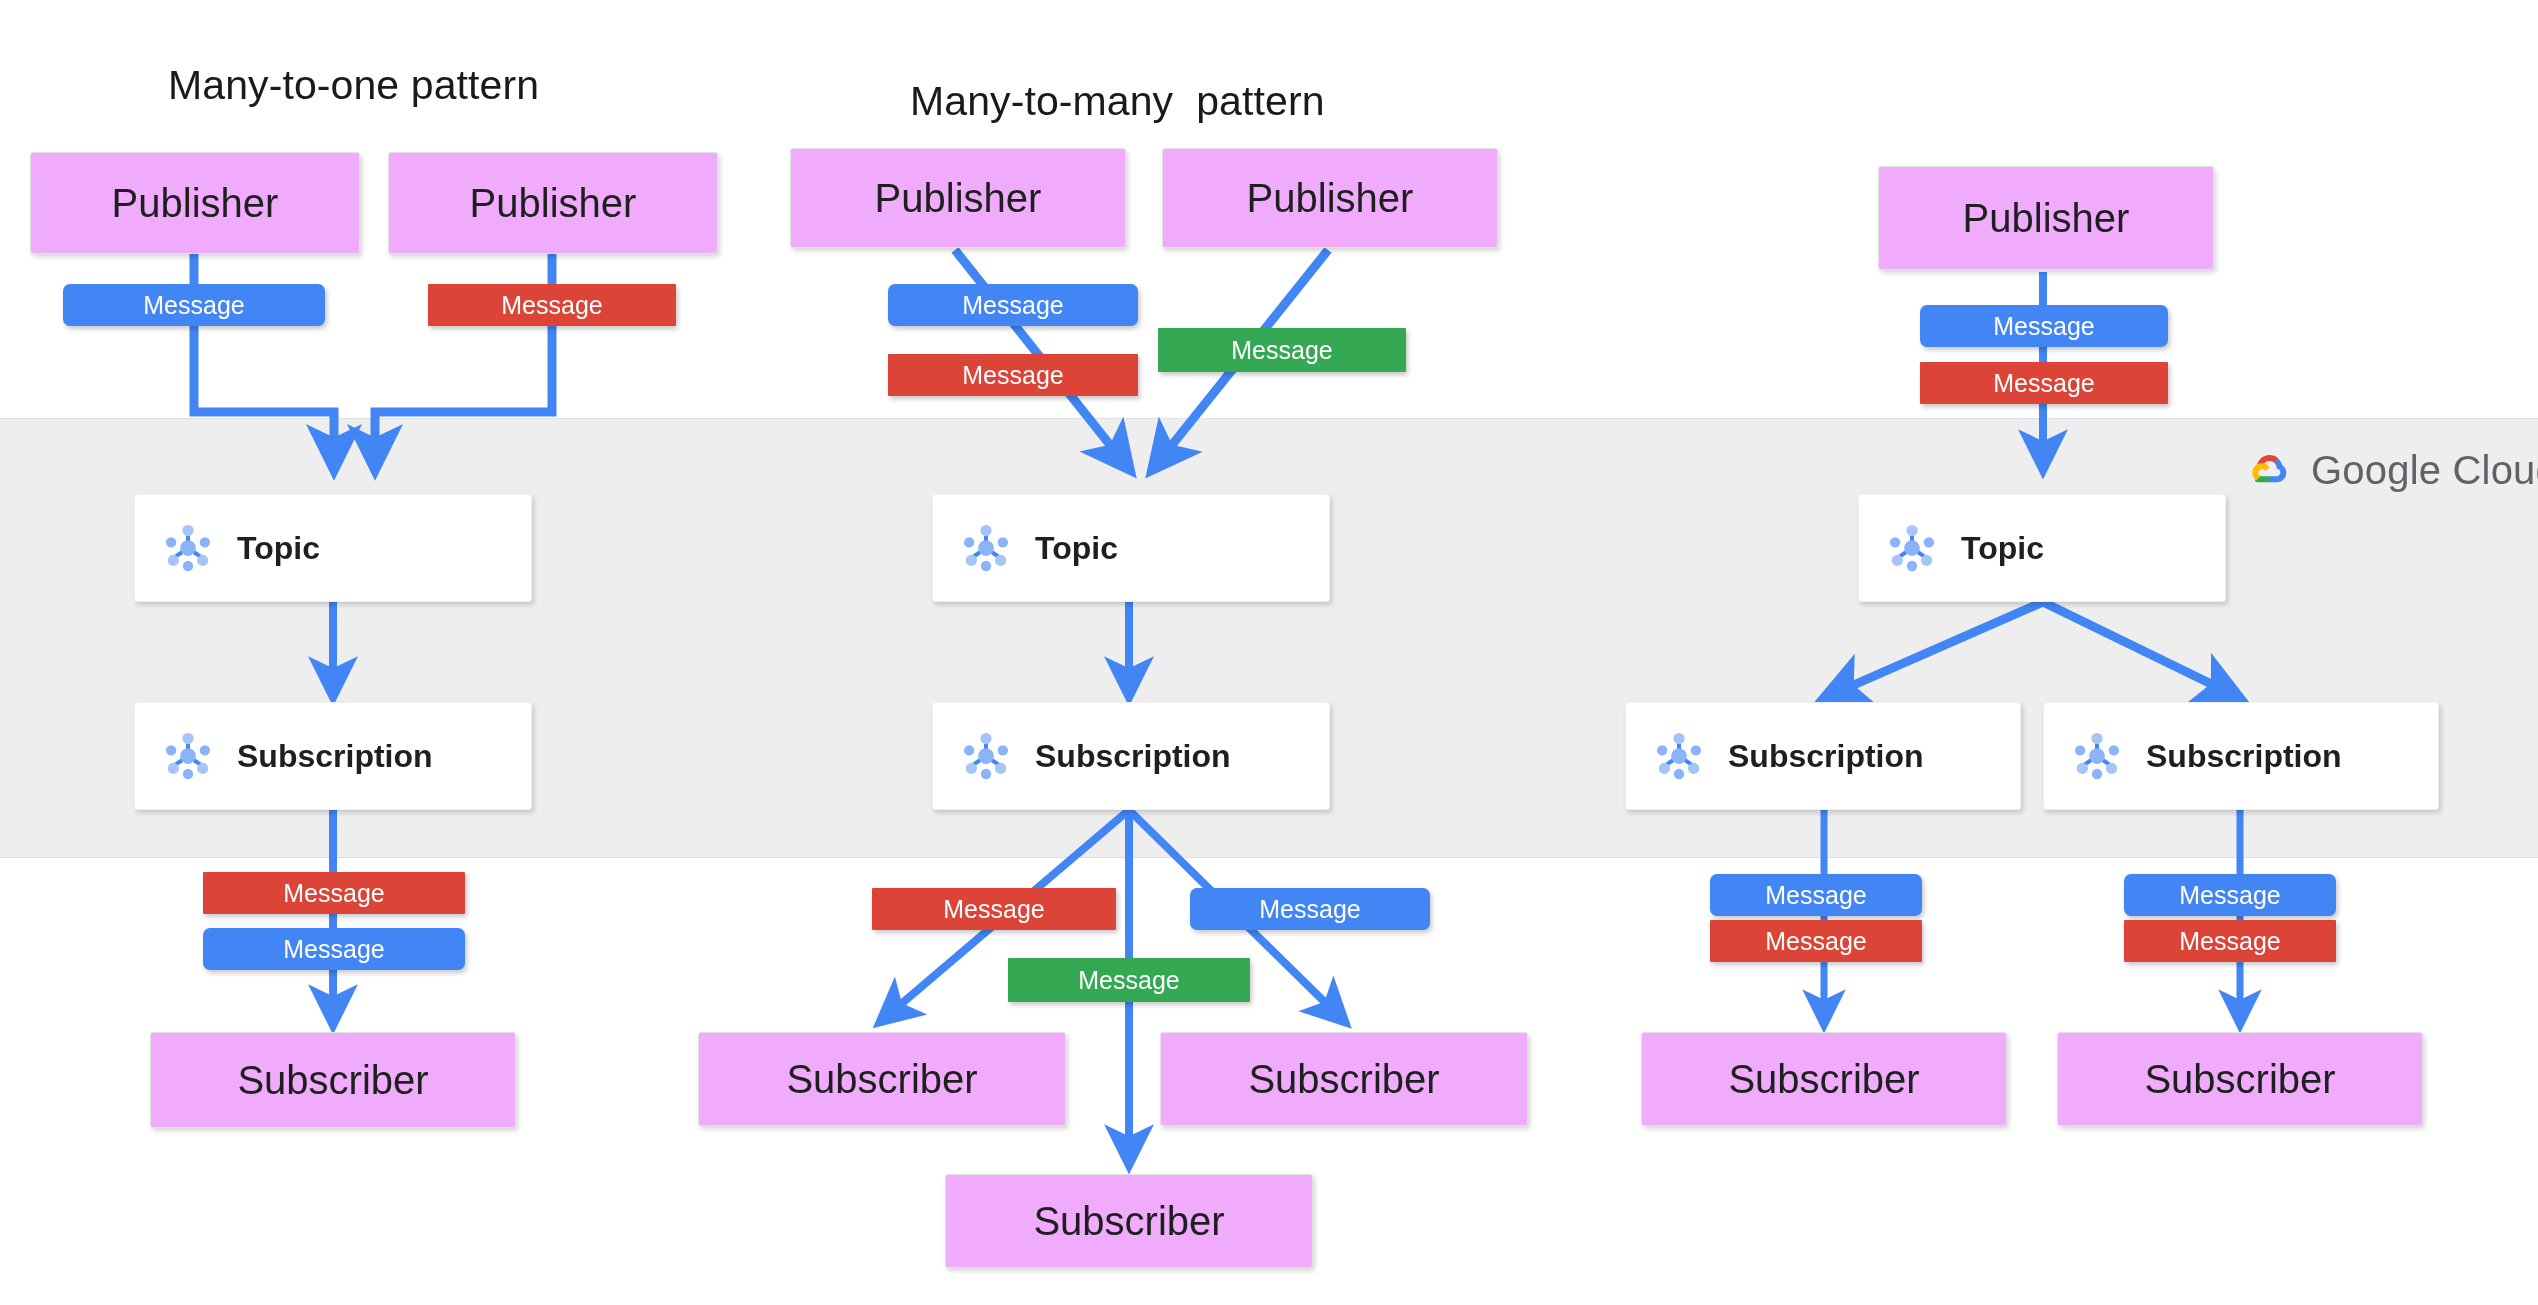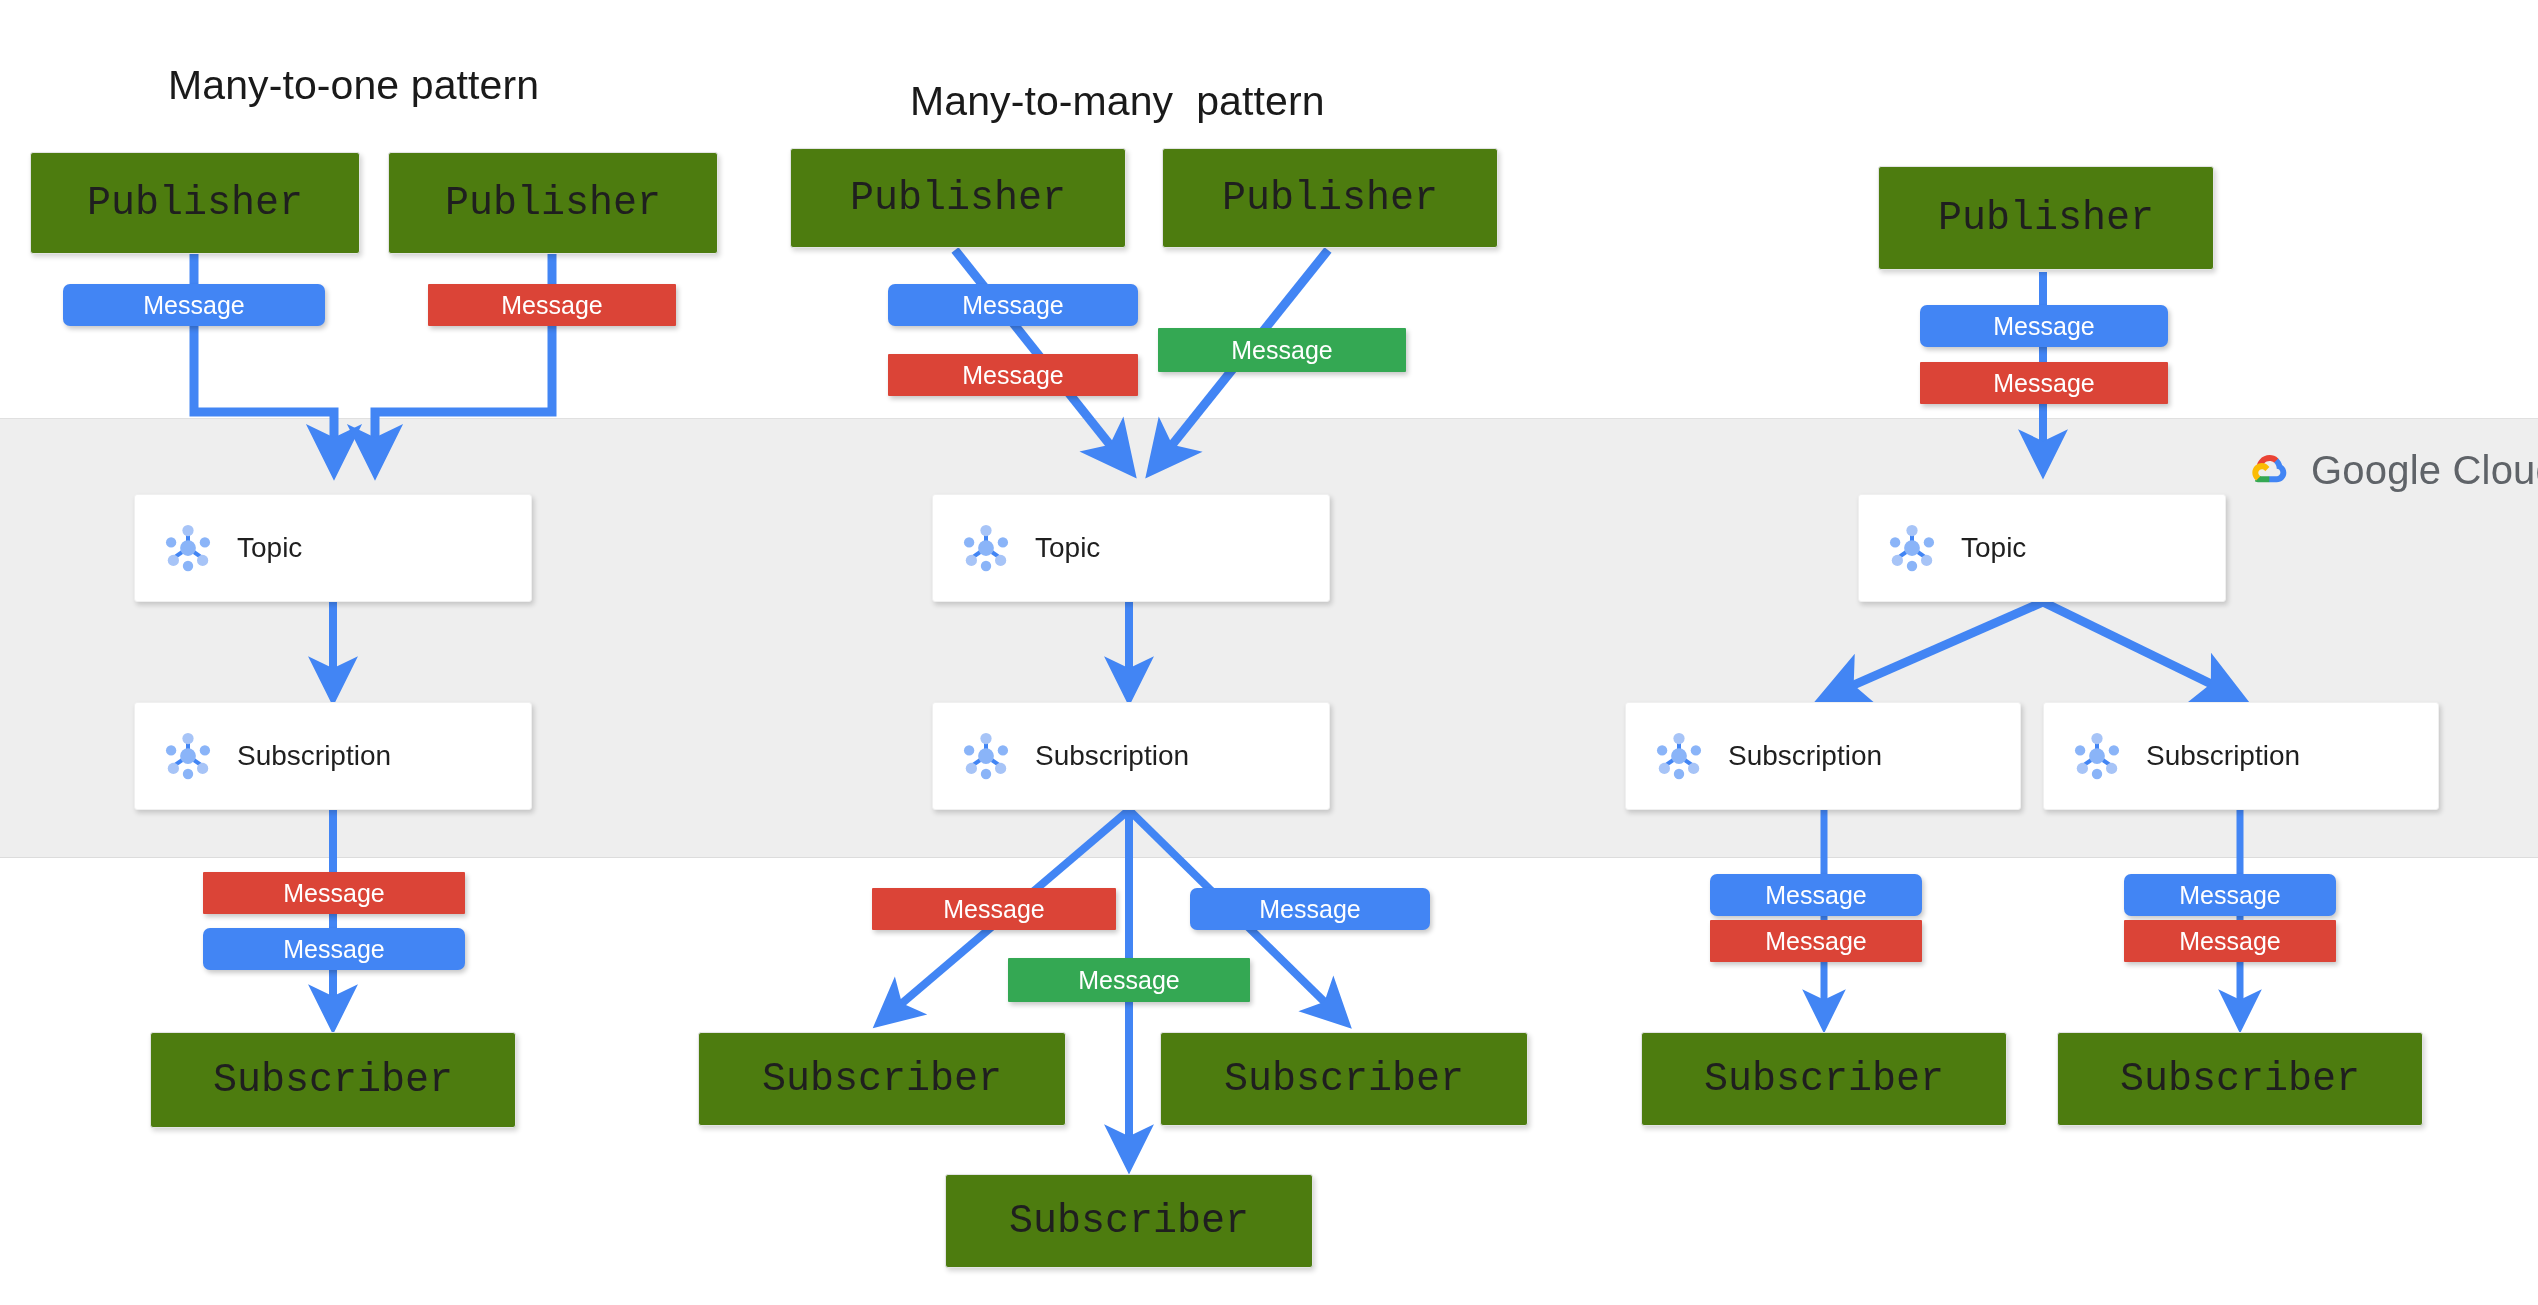--- a/index.html
+++ b/index.html
@@ -37,32 +37,31 @@
   
   .node {
     position: absolute;
     display: flex; align-items: center; justify-content: center;
     border-radius: 3px;
     box-shadow: 2px 3px 5px rgba(0,0,0,.17);
     font-size: 40px; color: #1f1f1f; font-weight: 400;
     white-space: nowrap;
   }
   .node.endpoint {          
-    background: #4d7c0f;
+    background: #f0abfc;
     border: 1px solid #e2e4e3;
-    font-family: Liberation Mono, monospace;
   }
   .node.gcp {               
     background: #ffffff;
     border: 1px solid #f0f0f0;
     justify-content: flex-start;
     padding-left: 26px;
     gap: 22px;
   }
-  .node.gcp .lbl { font-size: 28px; }
+  .node.gcp .lbl { font-size: 32px; font-weight: bold; }
 
   
   .pubsub-icon { flex: 0 0 auto; width: 54px; height: 54px; display:block; }
 
   
   .msg {
     position: absolute;
     display: flex; align-items: center; justify-content: center;
     color: #ffffff;
     font-size: 25px;

